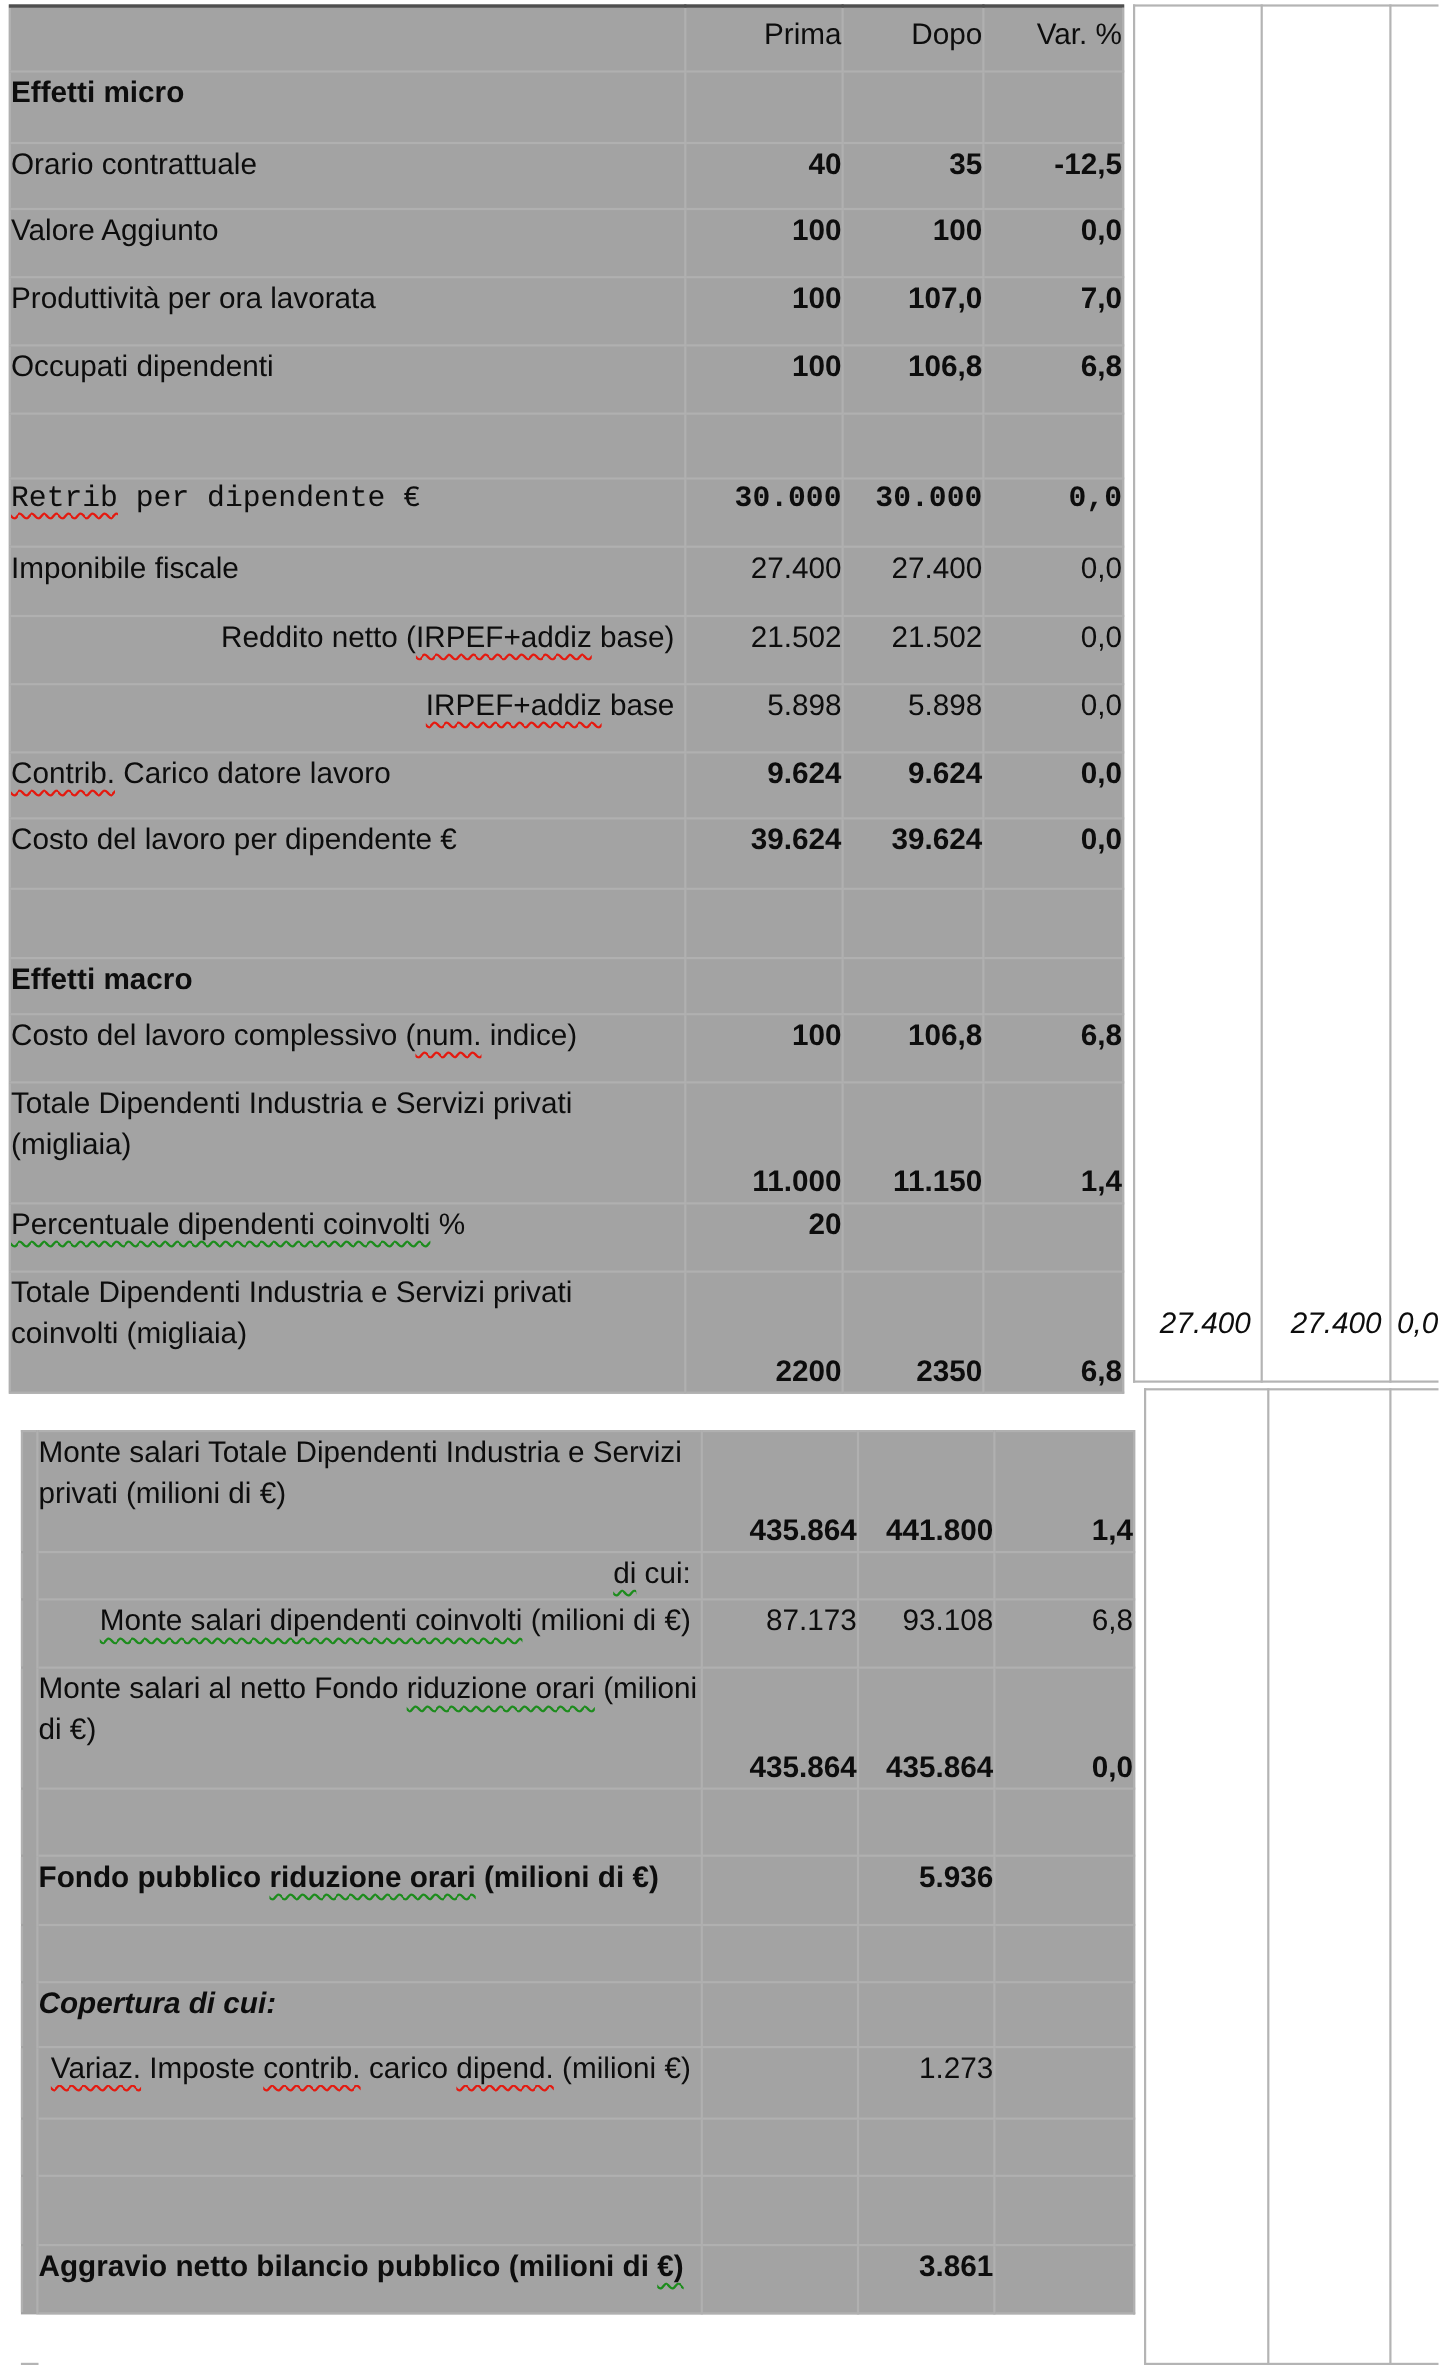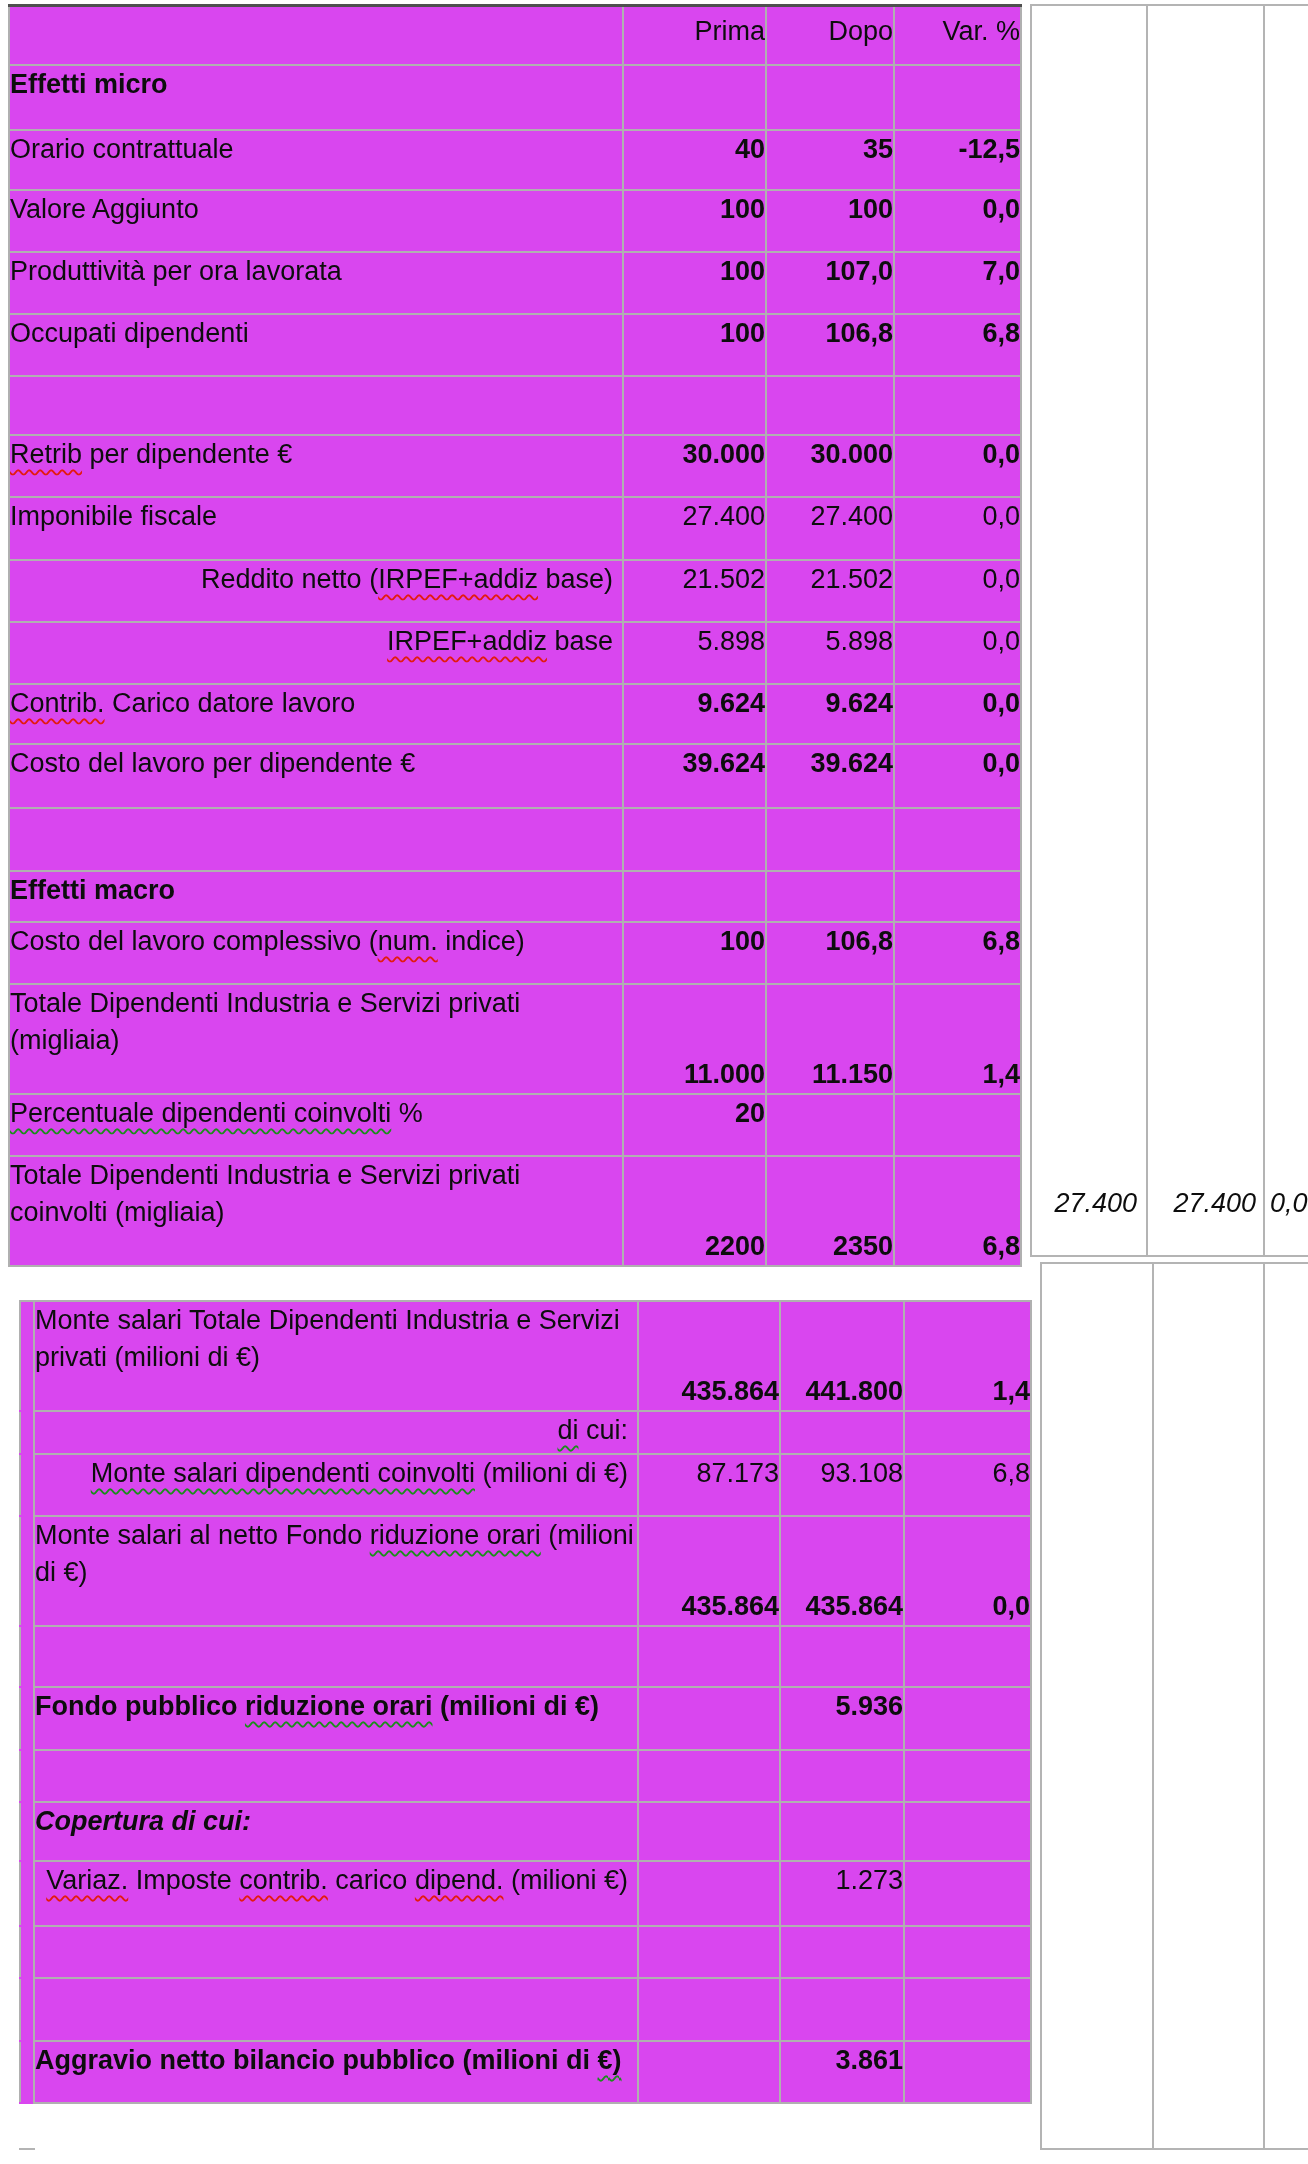--- a/index.html
+++ b/index.html
@@ -2,21 +2,21 @@
 <html><head>
 <meta charset="utf-8">
 <style>
   html,body{margin:0;padding:0;background:#ffffff;}
   #page{
     position:relative;width:1308px;height:2164px;background:#ffffff;overflow:hidden;
     font-family:"Liberation Sans","DejaVu Sans",sans-serif;color:#0d0d0d;
   }
   table.grid{
     position:absolute;border-collapse:collapse;table-layout:fixed;
-    border:2px solid #b0b0b0;background:#d946ef;
+    border:2px solid #b0b0b0;background:#a3a3a3;
   }
   #upper-table{left:8px;top:4px;width:1014px;border-top:3px solid #4f4f4f;}
   #lower-table{left:19px;top:1300px;width:1011px;}
   .grid td{
     border-right:2px solid #b0b0b0;border-bottom:2px solid #b0b0b0;
     border-left:0;border-top:0;
     vertical-align:top;font-size:27px;line-height:37px;padding:0;overflow:hidden;
     white-space:normal;
   }
   .grid td.gutter{border-bottom-color:transparent;}
@@ -95,21 +95,21 @@
           <td class="num">100</td>
           <td class="num">106,8</td>
           <td class="num">6,8</td>
         </tr>
         <tr class="empty" style="height: 59px;">
           <td class="lbl"></td>
           <td class="num"></td>
           <td class="num"></td>
           <td class="num"></td>
         </tr>
-        <tr class="normal" style="height: 62px;">
+        <tr class="normal" style="height: 62px; font-family: Liberation Mono, monospace;">
           <td class="lbl"><span class="sq-red">Retrib</span><span> per dipendente €</span></td>
           <td class="num">30.000</td>
           <td class="num">30.000</td>
           <td class="num">0,0</td>
         </tr>
         <tr class="italic" style="height: 63px;">
           <td class="lbl"><span>Imponibile fiscale</span></td>
           <td class="num">27.400</td>
           <td class="num">27.400</td>
           <td class="num">0,0</td>

